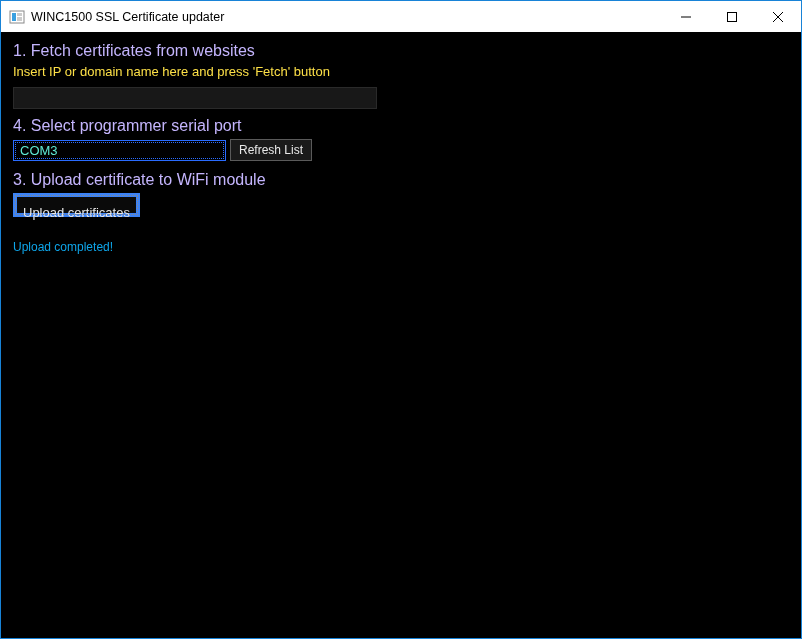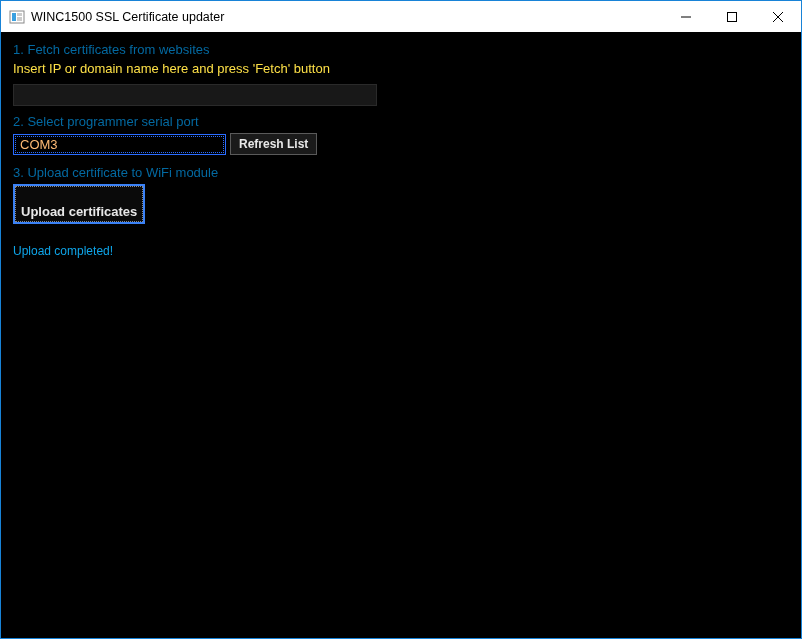--- a/index.html
+++ b/index.html
@@ -57,23 +57,23 @@
     .win-btn svg { display: block; }
     .client {
       flex: 1;
       background: #000;
       color: #fff;
       padding: 10px 12px;
       font-size: 13px;
       position: relative;
     }
     .step-label {
-      color: #0369a1;
+      color: #c4b5fd;
       margin-bottom: 4px;
-      font-size: 13px;
+      font-size: 16px;
     }
     .hint-label {
       color: #fde047;
       margin-bottom: 8px;
       font-size: 13px;
     }
     .domain-input {
       width: 364px;
       height: 22px;
       background: #181818;
@@ -108,43 +108,42 @@
       gap: 4px;
       margin-bottom: 10px;
     }
     .port-select {
       width: 213px;
       height: 21px;
       background: #000;
       border: 1px solid #2a6cff;
       outline: 1px dotted #2a6cff;
       outline-offset: -3px;
-      color: #fdba74;
+      color: #5eead4;
       font-size: 13px;
       padding: 0 6px;
       line-height: 19px;
     }
     .btn {
       background: #1a1a1a;
       border: 1px solid #5a5a5a;
       color: #e8e8e8;
       font-size: 12px;
       padding: 2px 8px;
       height: 22px;
       cursor: default;
       font-family: inherit;
-      font-weight: bold;
     }
     .btn-upload {
-      border: 2px solid #3b82f6;
+      border: 4px solid #3b82f6;
       outline: 1px dotted #888;
       outline-offset: -3px;
       background: #0a0a0a;
       font-size: 13px;
-      padding: 18px 6px;
+      padding: 8px 6px;
       height: 24px;
     }
     .success-text {
       color: #0ea5e9;
       font-size: 12px;
       margin-top: 20px;
     }
   </style>
 </head>
 <body>
@@ -179,21 +178,21 @@
       </button>
     </div>
   </div>
 
   <div class="client">
 
     <div class="step-label">1. Fetch certificates from websites</div>
     <div class="hint-label">Insert IP or domain name here and press 'Fetch' button</div>
     <input class="domain-input" type="text" value="" style="">
 
-    <div class="step-label">2. Select programmer serial port</div>
+    <div class="step-label">4. Select programmer serial port</div>
     <div class="row">
       <div class="port-select">COM3</div>
       <button class="btn">Refresh List</button>
     </div>
 
     <div class="step-label">3. Upload certificate to WiFi module</div>
     <button class="btn btn-upload">Upload certificates</button>
     <div class="success-text">Upload completed!</div>
 
   </div>

